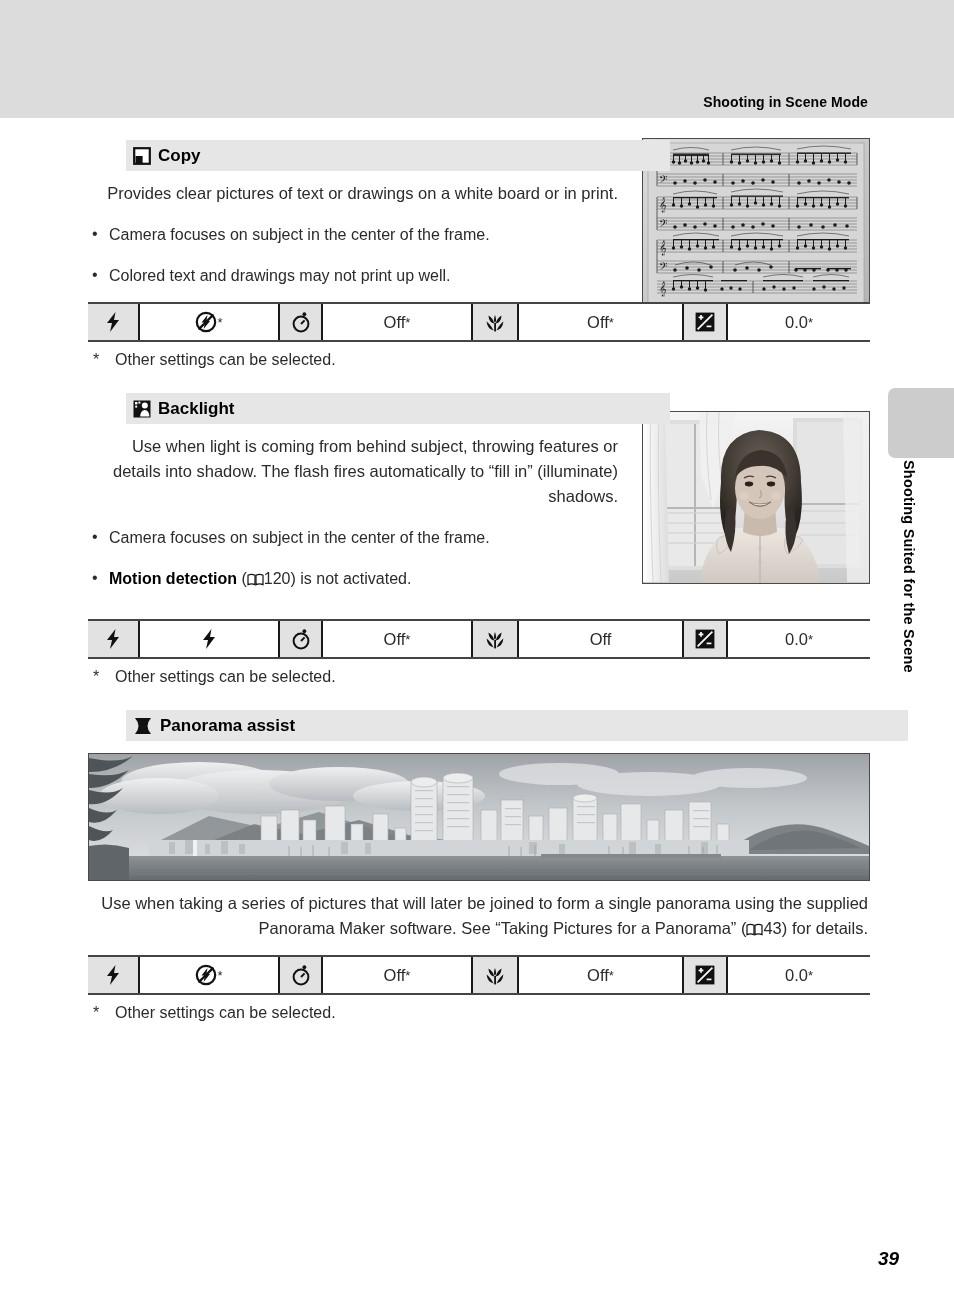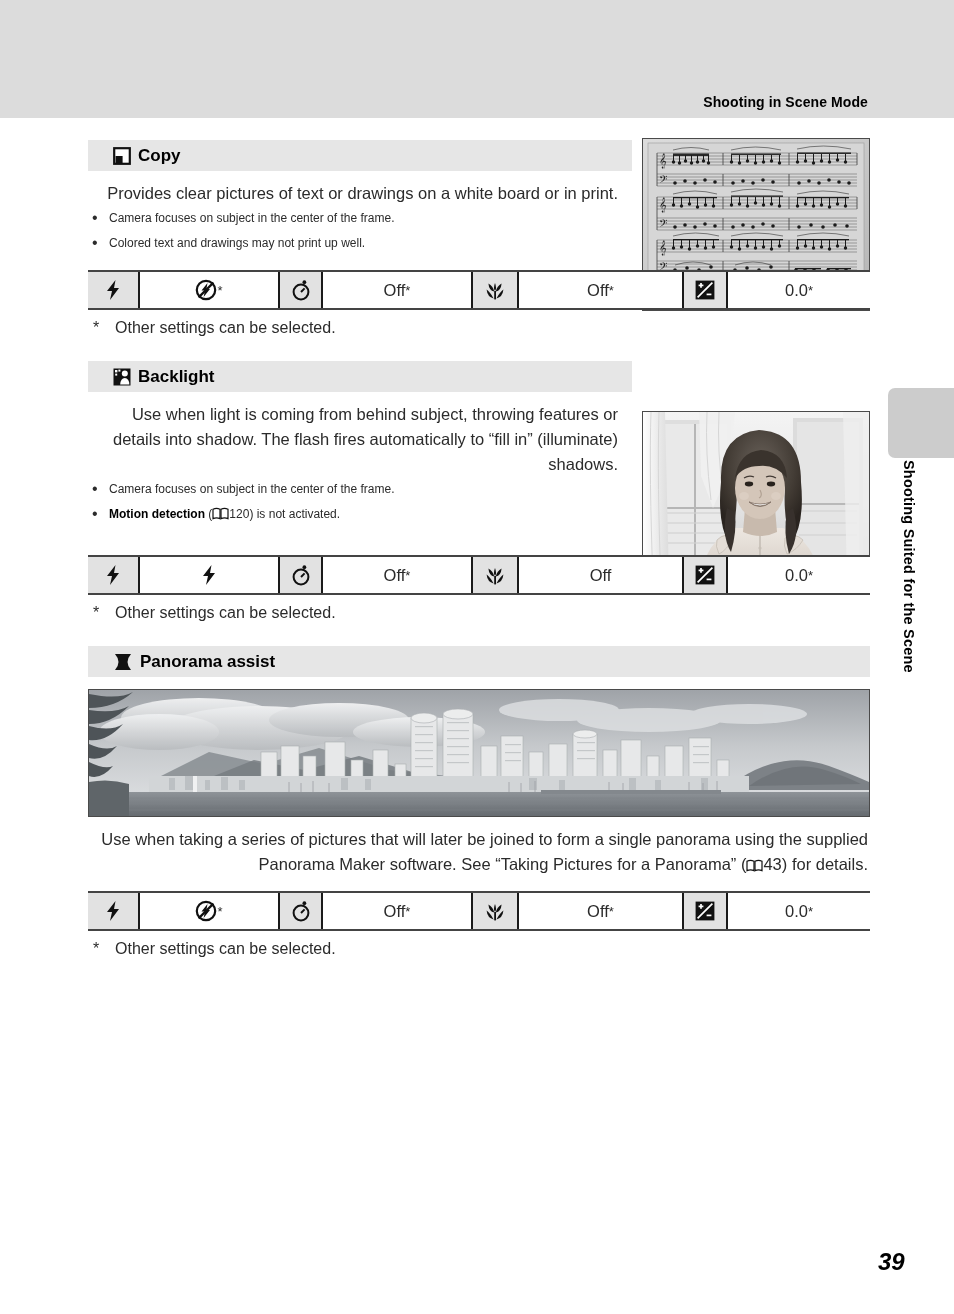--- a/index.html
+++ b/index.html
@@ -69,22 +69,23 @@
     top: 140px;
     width: 782px;
   }
 
   
   .sec-bar {
     background: #e6e6e6;
     height: 31px;
     display: flex;
     align-items: center;
-    padding-left: 25px;
+    padding-left: 7px;
     box-sizing: border-box;
+    margin-left: 38px;
   }
   .sec-bar.narrow { width: 544px; }
   .sec-bar.wide   { width: 782px; }
   .sec-title {
     font-size: 17px;
     font-weight: bold;
     color: #000;
     margin-left: 7px;
     white-space: nowrap;
   }
@@ -101,23 +102,24 @@
   .body-block.wide   { width: 780px; }
 
   ul.bullets {
     list-style: none;
     margin: 0;
     padding: 0;
   }
   ul.bullets li {
     position: relative;
     padding-left: 21px;
-    font-size: 12px;
+    font-size: 16px;
     line-height: 25px;
     color: #2b2b2b;
+    margin-top: 16px;
   }
   ul.bullets li::before {
     content: "\2022";
     position: absolute;
     left: 4px;
     top: -1px;
     font-size: 16px;
     color: #2b2b2b;
   }
   .bold { font-weight: bold; color: #000; }
@@ -182,21 +184,21 @@
     margin-left: 5px;
     display: flex;
   }
   .footnote .fn-star { width: 22px; flex: none; }
 
   
   .page-num {
     position: absolute;
     left: 878px;
     top: 1248px;
-    font-size: 24px;
+    font-size: 19px;
     font-style: italic;
     font-weight: bold;
     color: #000;
   }
 
   
   .glyph { display:inline-block; vertical-align: middle; line-height:0; }
 
   
   .book-ico { display:inline-block; width:17px; height:13px; vertical-align:-2px; }

